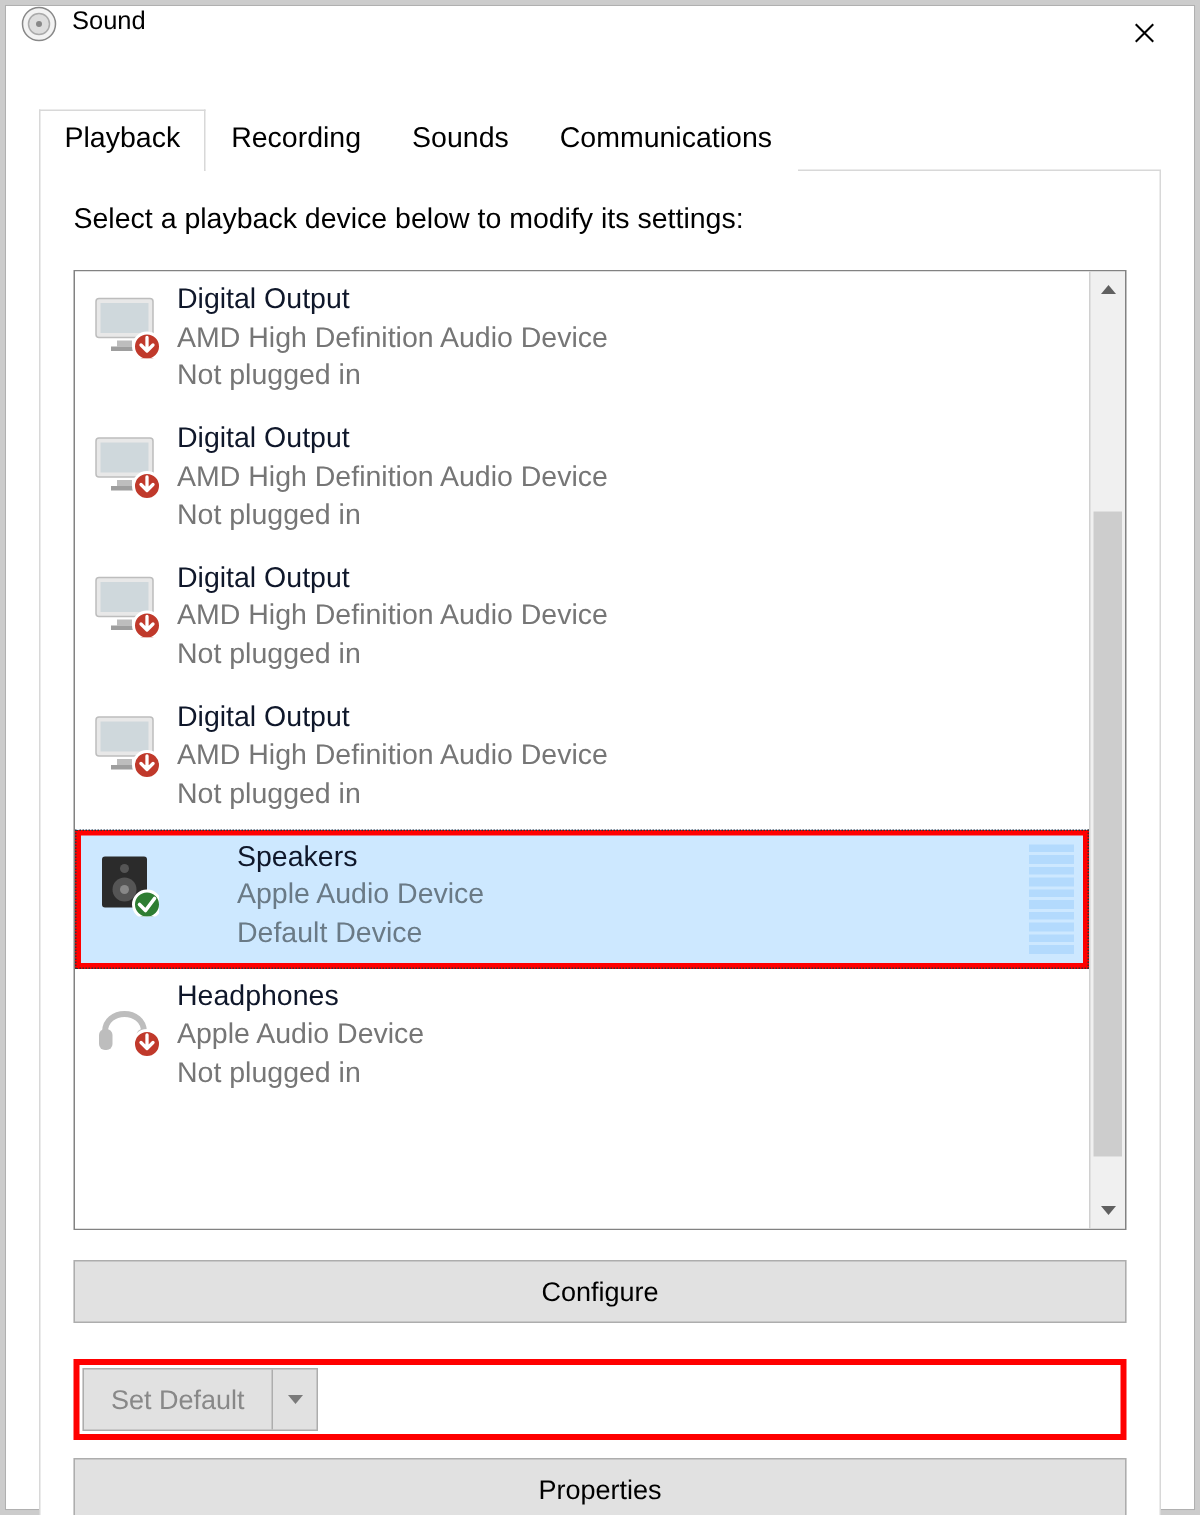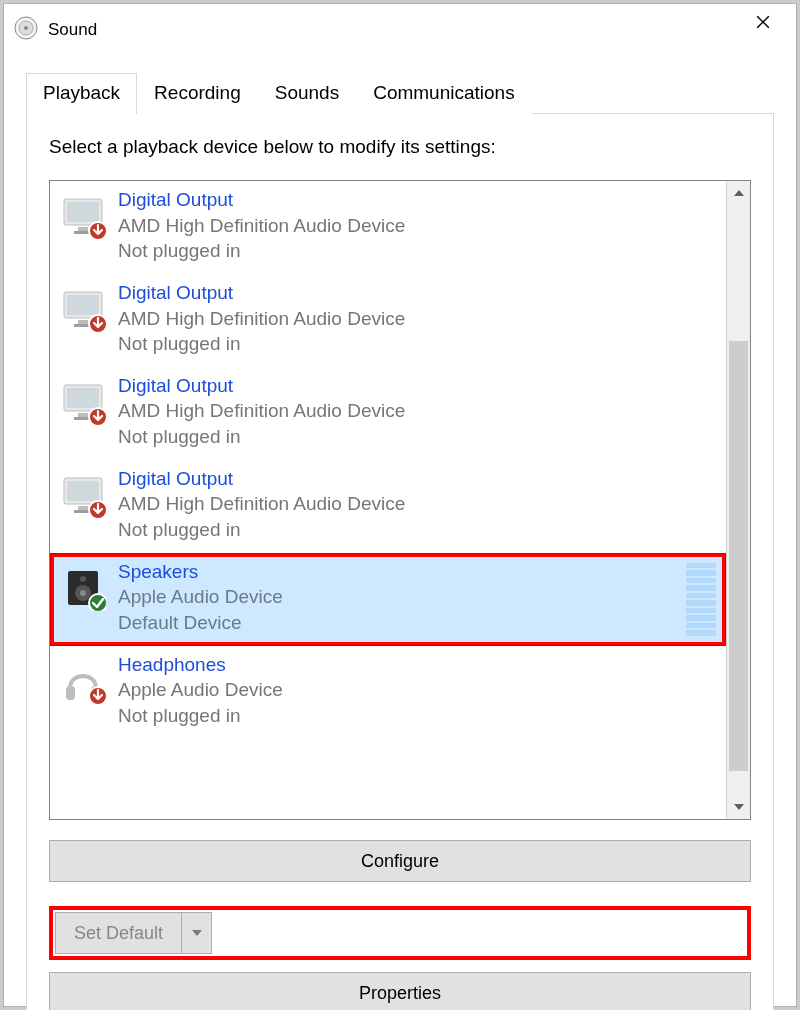--- a/index.html
+++ b/index.html
@@ -1,38 +1,38 @@
 <!DOCTYPE html>
 <html><head>
 <meta charset="utf-8">
 <style>
   * { box-sizing: border-box; font-family: "Segoe UI", Arial, sans-serif; }
   body { margin:0; width:800px; height:1010px; background:#ccc; overflow:hidden; }
   .window { position:relative; width:794px; height:1004px; margin:3px; background:#fff; border:1px solid #b0b0b0; display:flex; flex-direction:column; }
-  .titlebar { display:flex; align-items:flex-end; height:44px; padding:0 10px; }
+  .titlebar { display:flex; align-items:flex-start; height:44px; padding:0 10px; }
   .titlebar .appicon { width:24px; height:24px; margin-right:10px; }
   .titlebar .title { font-size:17px; flex:1; }
   .closebtn { width:46px; height:36px; display:flex; align-items:center; justify-content:center; cursor:pointer; }
   .tabarea { padding:0 22px; }
   .tabs { display:flex; margin-top:32px; }
   .tab { padding:8px 16px 10px; font-size:19px; color:#000; background:#fff; border:1px solid transparent; border-bottom:none; position:relative; top:1px; cursor:pointer; }
   .tab.active { border-color:#d8d8d8; z-index:2; }
   .tabpanel { border:1px solid #d8d8d8; padding:22px 22px 24px; background:#fff; }
   .instruction { font-size:19px; margin-bottom:22px; }
   .listwrap { border:1px solid #828282; display:flex; height:640px; }
   .listbox { flex:1; overflow:hidden; background:#fff; }
   .scrollbar { width:24px; background:#f0f0f0; position:relative; border-left:1px solid #d0d0d0; }
   .sb-btn { height:24px; display:flex; align-items:center; justify-content:center; color:#606060; cursor:pointer; }
   .sb-thumb { position:absolute; left:2px; right:2px; top:160px; height:430px; background:#cdcdcd; }
   .device { display:flex; align-items:flex-start; padding:6px 6px 10px; position:relative; }
   .device.selected { background:#cde8ff; outline:1px dotted #333; outline-offset:-1px; }
-  .device.selected.redbox { box-shadow: inset 0 0 0 4px #ff0000; }
+  .device.selected.redbox { box-shadow: inset 0 0 0 4px #ff0000; gap: 40px; }
   .devicon { width:46px; height:46px; margin:6px 6px 0 4px; position:relative; }
   .devinfo { display:flex; flex-direction:column; justify-content:center; margin-left:6px; }
-  .devname { font-size:19px; color:#1d4ed8; line-height:1.35; }
+  .devname { font-size:19px; color:#0f172a; line-height:1.35; }
   .devsub { font-size:19px; color:#767676; line-height:1.35; }
   .device.selected .devsub { color:#6a7a86; }
   .levelmeter { position:absolute; right:10px; top:10px; bottom:10px; width:30px; display:flex; flex-direction:column; gap:2px; }
   .levelmeter .bar { flex:1; background:#b3dafd; }
   .btnrow { display:flex; margin-top:20px; gap:12px;flex-direction:column; }
   .spacer { flex:1; }
   .btn { height:42px; padding:0 22px; font-size:18px; background:#e1e1e1; border:1px solid #adadad; cursor:pointer; display:flex; align-items:center; justify-content:center; }
   .btn.disabled { color:#888; background:#e1e1e1; cursor:default; }
   .btn.split { padding:0; }
   .btn.split span.lbl { padding:0 18px; }

